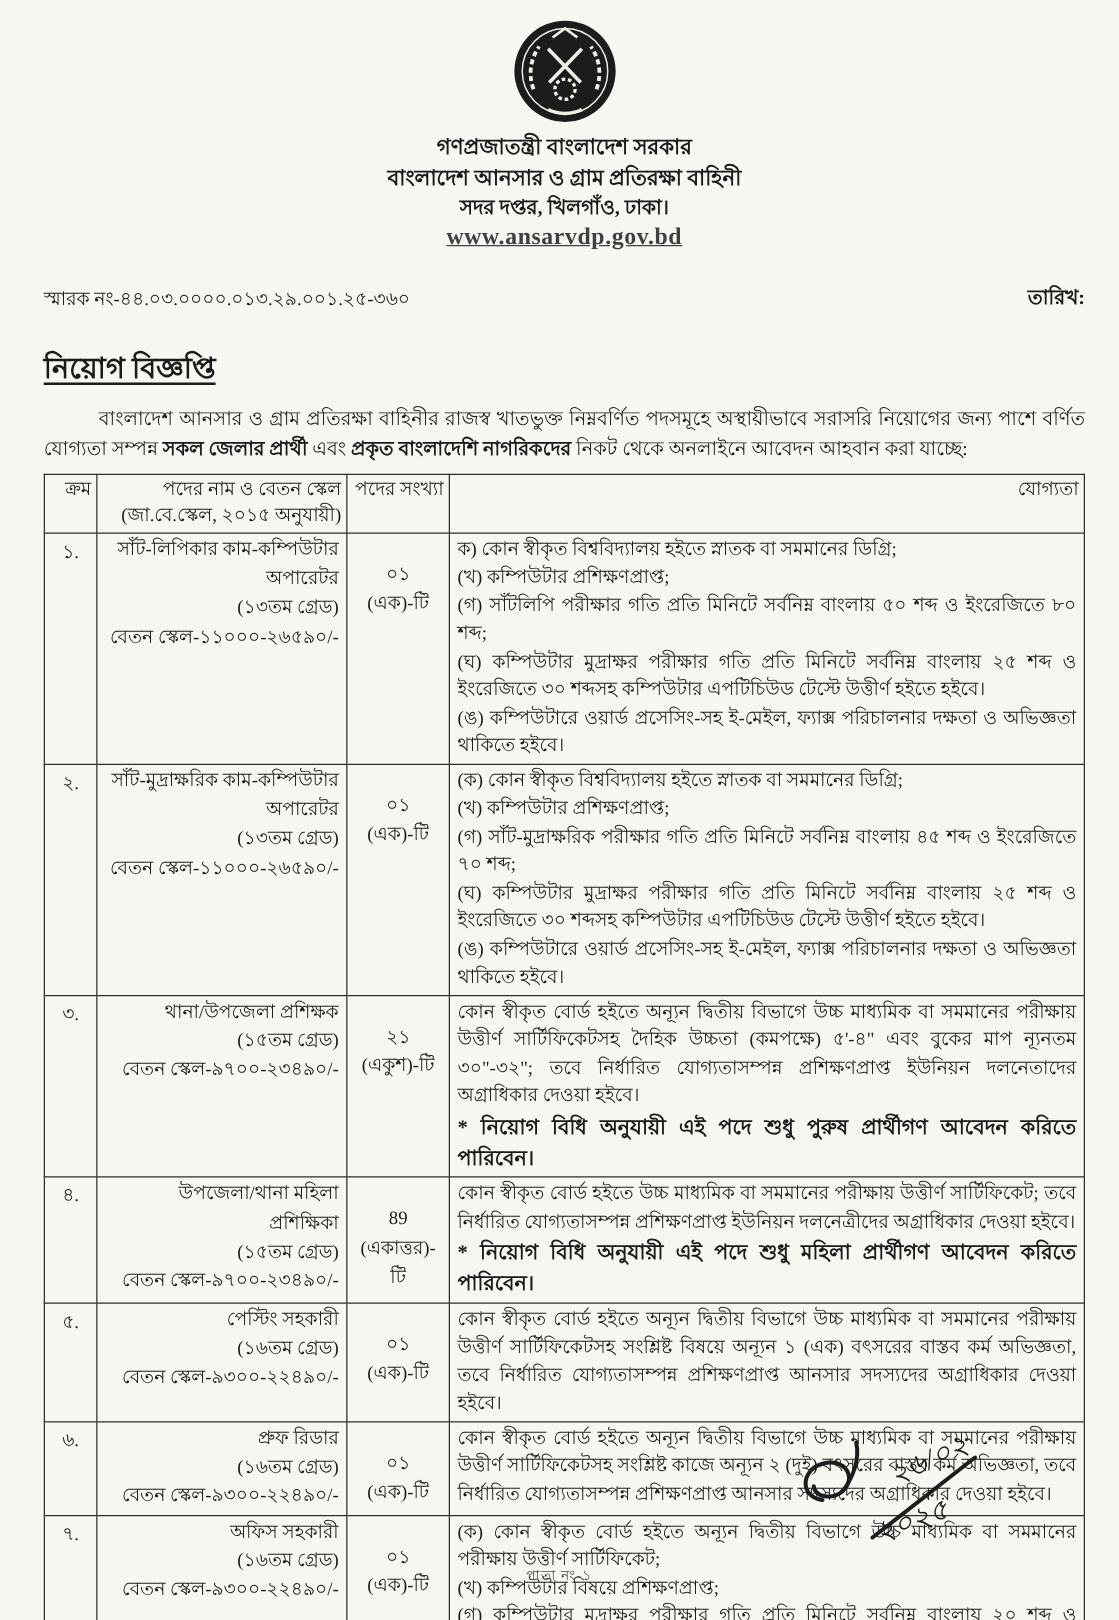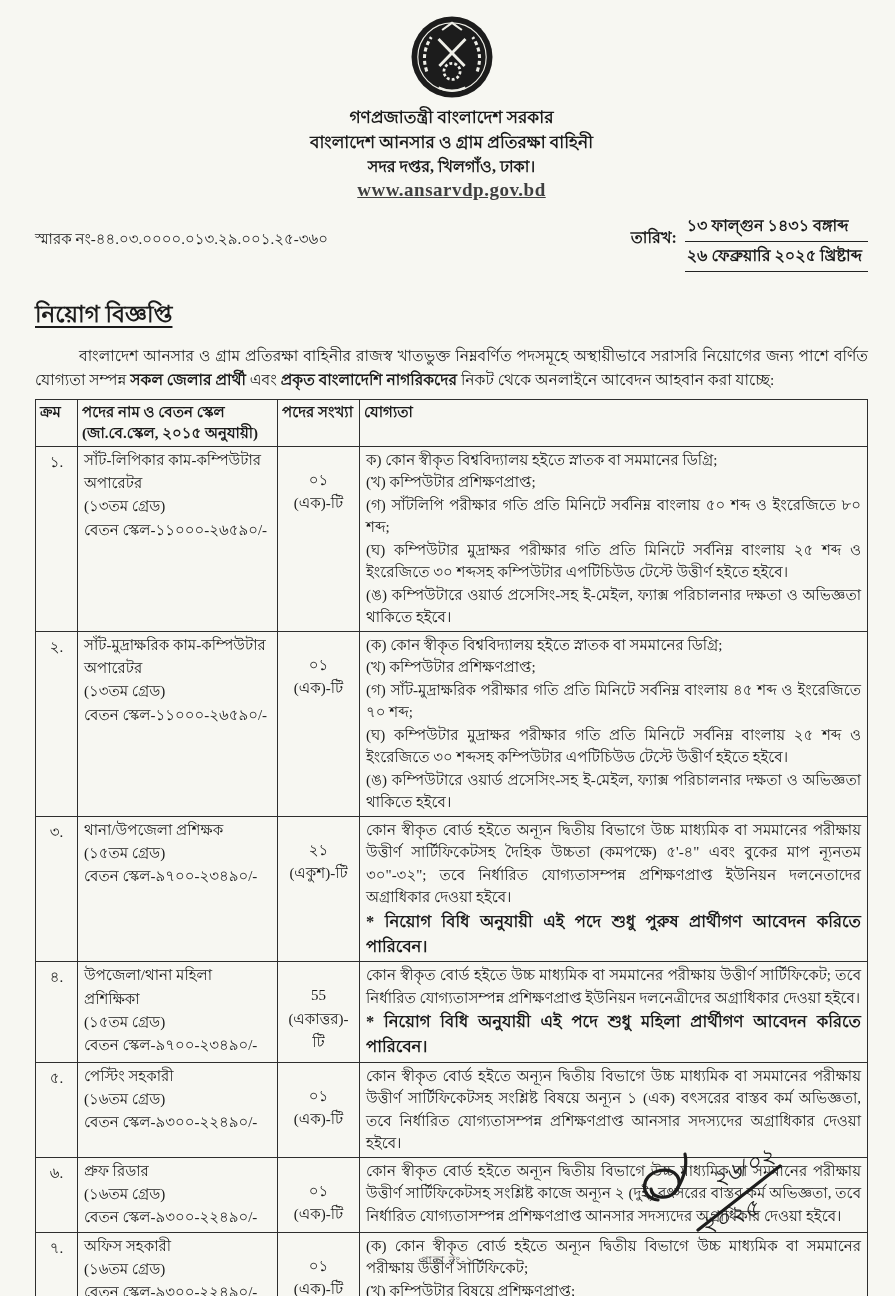--- a/index.html
+++ b/index.html
@@ -39,26 +39,26 @@
   .intro { font-size:15.5px; line-height:1.5; text-align:justify;
            text-indent:44px; margin-top:9px; }
   .intro .b { font-weight:bold; }
 
   
   table.positions { width:100%; border-collapse:collapse; margin-top:8px; table-layout:fixed; }
   .positions th, .positions td {
     border:1.7px solid #2e2e2e; vertical-align:top;
     font-size:15px; line-height:1.5; padding:2px 6px;
   }
-  .positions th { font-weight:bold; text-align:left; padding:2px 4px; line-height:1.4; }
+  .positions th { font-weight:normal; text-align:right; padding:2px 4px; line-height:1.4; }
   col.c-serial { width:42px; }
   col.c-post   { width:200px; }
   col.c-count  { width:82px; }
   td.cell-serial { text-align:center; padding-top:4px; }
-  td.cell-post > div { line-height:1.55; }
+  td.cell-post > div { line-height:1.55;text-align:right; }
   td.cell-count { text-align:center; padding-top:22px; line-height:1.55; }
   td.cell-qual  { text-align:justify; }
   td.cell-qual .qual-line { line-height:1.5; }
   td.cell-qual .qual-note { font-weight:bold; font-size:16.5px; line-height:1.5; padding-top:1px; }
   tbody tr:last-child td { height:138px; }
 
   
   .signature { position:absolute; left:628px; top:1138px; width:175px; height:112px; }
   .sig-svg { width:100%; height:100%; }
   .page-footer { position:absolute; left:0; right:0; top:1252px; text-align:center;
@@ -84,24 +84,20 @@
     <div class="h-gov">গণপ্রজাতন্ত্রী বাংলাদেশ সরকার</div>
     <div class="h-org">বাংলাদেশ আনসার ও গ্রাম প্রতিরক্ষা বাহিনী</div>
     <div class="h-office">সদর দপ্তর, খিলগাঁও, ঢাকা।</div>
     <div><span class="h-site">www.ansarvdp.gov.bd</span></div>
   </div>
 
   <div class="memo-row">
     <div class="memo-no">স্মারক নং-৪৪.০৩.০০০০.০১৩.২৯.০০১.২৫-৩৬০</div>
     <div class="date-block">
       <div class="date-label">তারিখ:</div>
-      <div class="date-lines">
-        <div class="date-l1">১৩ ফাল্গুন ১৪৩১ বঙ্গাব্দ</div>
-        <div class="date-l2">২৬ ফেব্রুয়ারি ২০২৫ খ্রিষ্টাব্দ</div>
-      </div>
     </div>
   </div>
 
   <div class="notice-title">নিয়োগ বিজ্ঞপ্তি</div>
   <p class="intro" id="intro"><span>বাংলাদেশ আনসার ও গ্রাম প্রতিরক্ষা বাহিনীর রাজস্ব খাতভুক্ত নিম্নবর্ণিত পদসমূহে অস্থায়ীভাবে সরাসরি নিয়োগের জন্য পাশে বর্ণিত যোগ্যতা সম্পন্ন </span><span class="b">সকল জেলার প্রার্থী</span><span> এবং </span><span class="b">প্রকৃত বাংলাদেশি নাগরিকদের</span><span> নিকট থেকে অনলাইনে আবেদন আহবান করা যাচ্ছে:</span></p>
 
   <table class="positions">
     <colgroup>
       <col class="c-serial">
         <col class="c-post">
@@ -177,21 +173,21 @@
           </td>
         </tr>
         <tr>
           <td class="cell-serial">৪.</td>
           <td class="cell-post">
             <div>উপজেলা/থানা মহিলা প্রশিক্ষিকা</div>
             <div>(১৫তম গ্রেড)</div>
             <div>বেতন স্কেল-৯৭০০-২৩৪৯০/-</div>
           </td>
           <td class="cell-count">
-            <div>55</div>
+            <div>89</div>
             <div>(একাত্তর)-টি</div>
           </td>
           <td class="cell-qual">
             <div class="qual-line">কোন স্বীকৃত বোর্ড হইতে উচ্চ মাধ্যমিক বা সমমানের পরীক্ষায় উত্তীর্ণ সার্টিফিকেট; তবে নির্ধারিত যোগ্যতাসম্পন্ন প্রশিক্ষণপ্রাপ্ত ইউনিয়ন দলনেত্রীদের অগ্রাধিকার দেওয়া হইবে।</div>
             <div class="qual-note">*  নিয়োগ বিধি অনুযায়ী এই পদে শুধু মহিলা প্রার্থীগণ আবেদন করিতে পারিবেন।</div>
           </td>
         </tr>
         <tr>
           <td class="cell-serial">৫.</td>
           <td class="cell-post">

